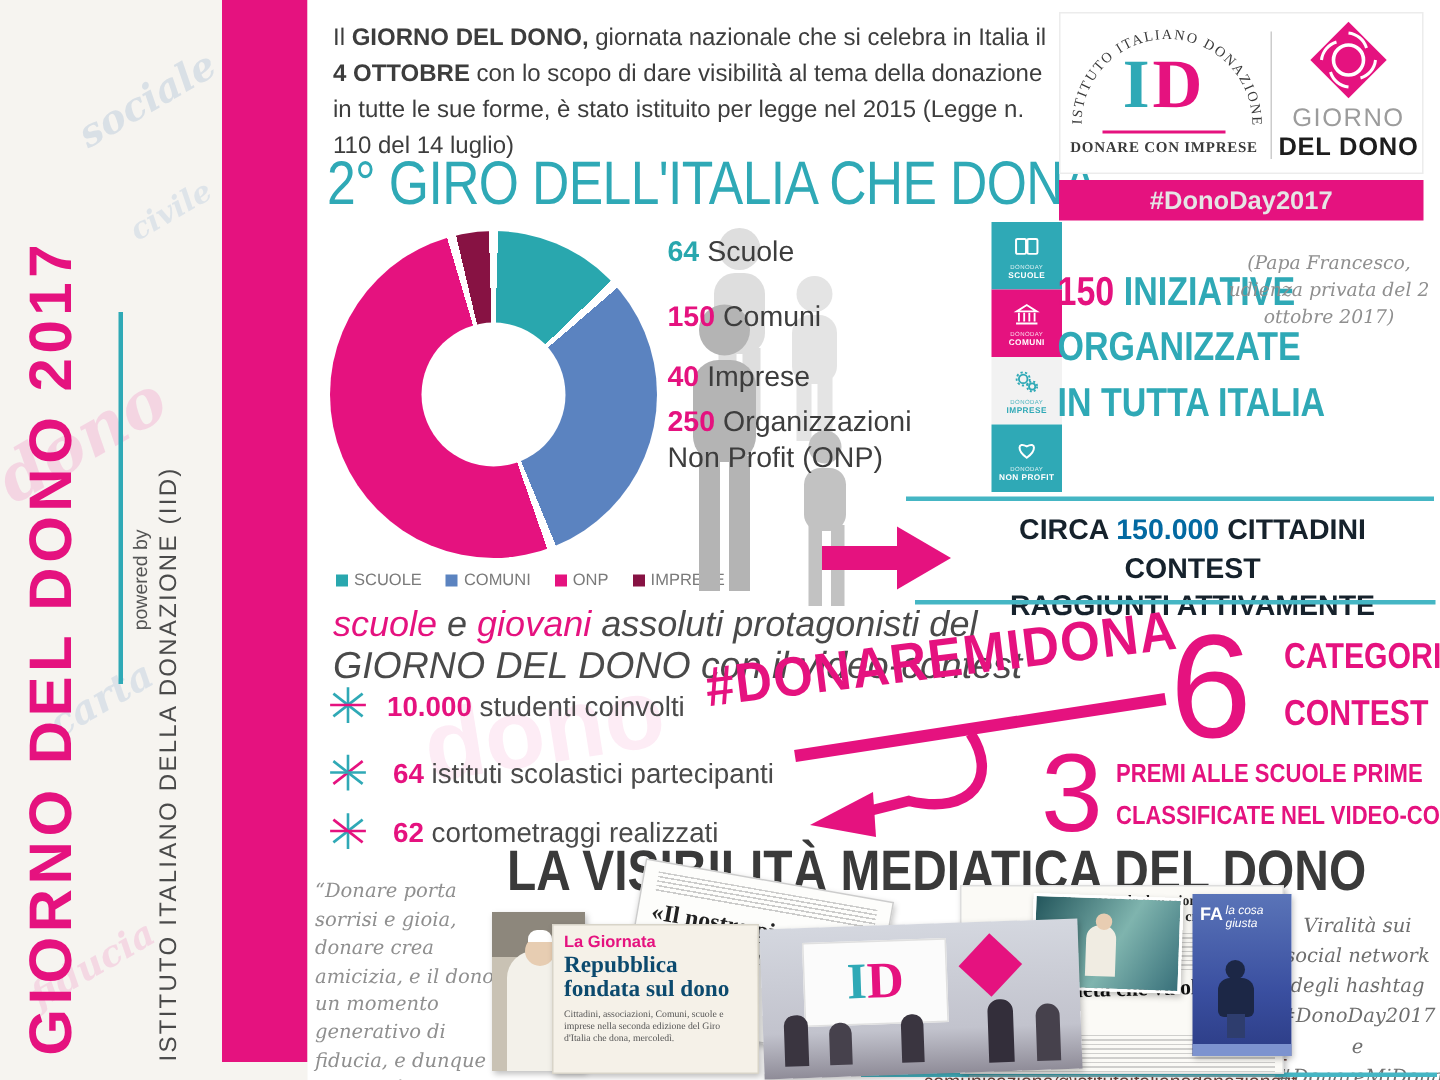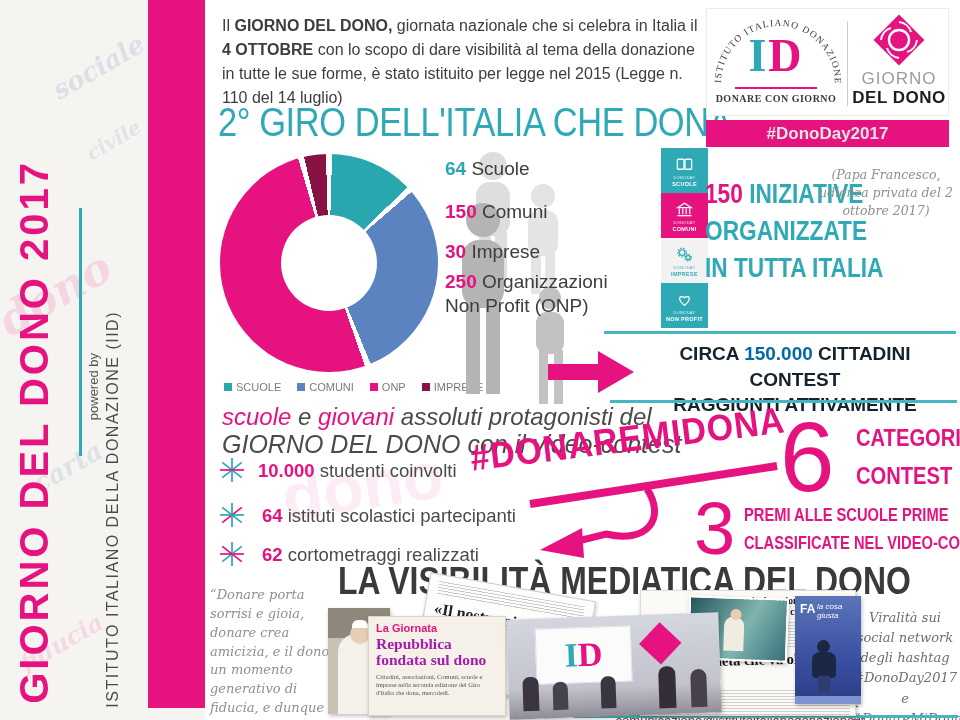--- a/index.html
+++ b/index.html
@@ -100,21 +100,21 @@
   <svg class="abs" style="left:2px;top:0" width="136" height="78" viewBox="0 0 136 78">
     <path id="arcp" d="M 12 74 A 57 57 0 0 1 126 74" fill="none"></path>
     <text font-size="9.5" fill="#3a3a3a" font-family="Liberation Serif, serif" letter-spacing="1.2">
       <textPath href="#arcp">ISTITUTO ITALIANO DONAZIONE</textPath>
     </text>
   </svg>
   <div class="abs iid-letters">
     <span style="color:#2fa9b6">I</span><span style="color:#e5127f">D</span>
   </div>
   <div class="abs iid-line"></div>
-  <div class="abs iid-tagline">DONARE CON GIORNO</div>
+  <div class="abs iid-tagline">DONARE CON IMPRESE</div>
   <div class="abs logo-divider"></div>
   <svg class="abs" style="left:164px;top:3px" width="56" height="56" viewBox="0 0 56 56">
     <rect x="10" y="10" width="36" height="36" fill="#e5127f" transform="rotate(45 28 28)"></rect>
     <circle cx="28" cy="28" r="10" fill="none" stroke="#fff" stroke-width="2.4"></circle>
     <path d="M28 10 A14 14 0 0 1 40 20" fill="none" stroke="#fff" stroke-width="2"></path>
     <path d="M46 28 A14 14 0 0 1 36 40" fill="none" stroke="#fff" stroke-width="2"></path>
     <path d="M28 46 A14 14 0 0 1 16 36" fill="none" stroke="#fff" stroke-width="2"></path>
     <path d="M10 28 A14 14 0 0 1 20 16" fill="none" stroke="#fff" stroke-width="2"></path>
   </svg>
   <div class="abs gdd-giorno">GIORNO</div>
@@ -166,21 +166,21 @@
   <g fill="#c2c2c2">
       <circle cx="112" cy="150" r="11"></circle>
       <rect x="98" y="164" width="28" height="42" rx="11"></rect>
       <rect x="101" y="202" width="9" height="54"></rect>
       <rect x="116" y="202" width="9" height="54"></rect>
     </g>
 </svg>
 
 <div class="abs stat" style="left:445px;top:157px"><b style="color: rgb(41, 167, 174);">64</b><span> Scuole</span></div>
 <div class="abs stat" style="left:445px;top:200px"><b style="color: rgb(229, 18, 127);">150</b><span> Comuni</span></div>
-<div class="abs stat" style="left:445px;top:240px"><b style="color: rgb(229, 18, 127);">30</b><span> Imprese</span></div>
+<div class="abs stat" style="left:445px;top:240px"><b style="color: rgb(229, 18, 127);">40</b><span> Imprese</span></div>
 <div class="abs stat" style="left:445px;top:270px"><b style="color: rgb(229, 18, 127);">250</b><span> Organizzazioni</span><br><span>Non Profit (ONP)</span></div>
 
 <div class="abs tiles">
   <div class="tile" style="background: rgb(47, 169, 182); color: rgb(255, 255, 255);">
     <svg width="19" height="19" viewBox="0 0 20 20" fill="none" stroke="currentColor" stroke-width="1.4">
         <rect x="2.5" y="4.5" width="7" height="10.5" rx="1"></rect>
         <rect x="10.5" y="4.5" width="7" height="10.5" rx="1"></rect>
       </svg>
     <span class="sub">DONODAY</span>
     <span class="lbl">SCUOLE</span>
@@ -282,21 +282,21 @@
 
 <div class="clip" style="left:328px;top:608px;width:62px;height:106px;background:#c9c2b4;overflow:hidden">
   <div style="position:absolute;left:0;top:0;width:100%;height:30px;background:#8d877c"></div>
   <div style="position:absolute;left:10px;top:26px;width:44px;height:80px;background:#f3f1ea;border-radius:18px 18px 0 0"></div>
   <div style="position:absolute;left:22px;top:16px;width:20px;height:20px;border-radius:50%;background:#e7cdb2"></div>
   <div style="position:absolute;left:24px;top:12px;width:16px;height:8px;border-radius:6px 6px 0 0;background:#fff"></div>
 </div>
 
 <div class="clip" style="left:368px;top:616px;width:138px;height:100px;background:#f5f1e8;border:1px solid #d8d4c8;padding:5px 7px;z-index:3">
   <div style="color:#e5127f;font-weight:bold;font-size:11px">La Giornata</div>
-  <div style="font-family:'Liberation Serif',serif;font-weight:bold;font-size:15.5px;line-height:1.05;color:#a21caf;margin-top:2px">Repubblica fondata sul dono</div>
+  <div style="font-family:'Liberation Serif',serif;font-weight:bold;font-size:15.5px;line-height:1.05;color:#0c4a6e;margin-top:2px">Repubblica fondata sul dono</div>
   <div style="font-family:'Liberation Serif',serif;font-size:6.5px;color:#555;margin-top:4px;line-height:1.25">Cittadini, associazioni, Comuni, scuole e imprese nella seconda edizione del Giro d'Italia che dona, mercoledì.</div>
 </div>
 
 <div class="clip" style="left:420px;top:586px;width:168px;height:108px;background:#fdfdfb;border:1px solid #ccc;transform:rotate(10deg);padding:6px 9px;z-index:2">
   <div class="stripes" style="height:14px;margin-bottom:5px;opacity:.5"></div>
   <div style="font-family:'Liberation Serif',serif;font-weight:bold;font-size:16px;line-height:1.15;color:#222">«Il nostro piano dono ricevuto da con…</div>
 </div>
 
 <div class="clip" style="left:508px;top:616px;width:212px;height:100px;background:linear-gradient(180deg,#d4d7df 0%,#c2c3cd 70%,#8f8c98 100%);transform:rotate(-2deg);z-index:4;overflow:hidden">
   <div style="position:absolute;left:28px;top:10px;width:96px;height:56px;background:#fbfbfb;border:1px solid #e0e0e0;text-align:center;font-family:'Liberation Serif',serif;font-weight:bold;font-size:34px;line-height:54px">

